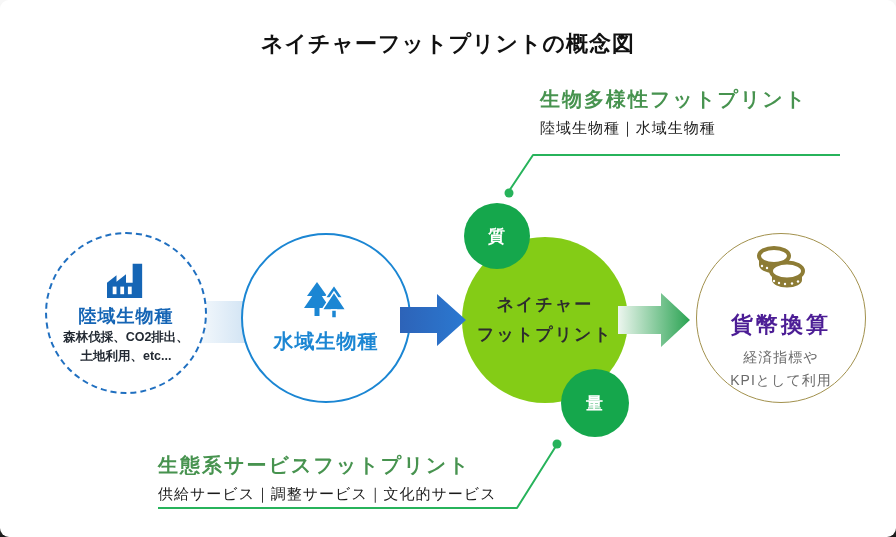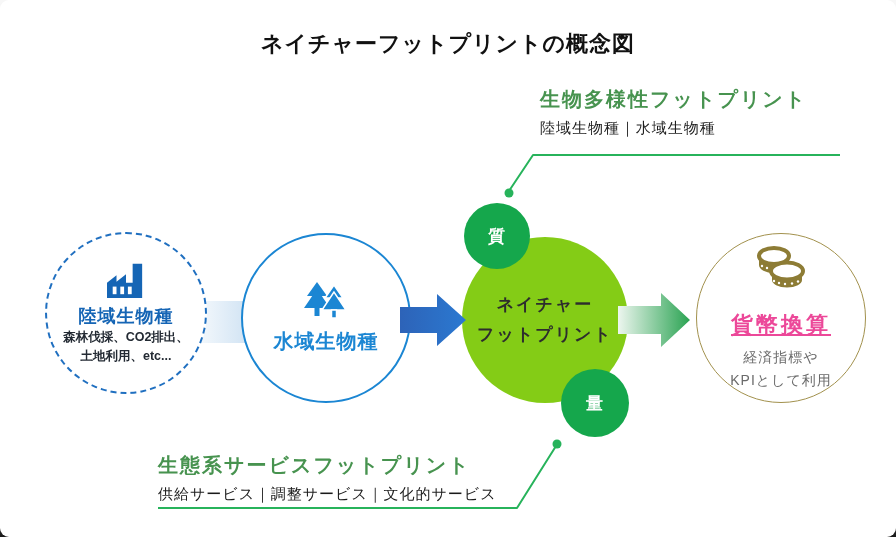--- a/index.html
+++ b/index.html
@@ -58,21 +58,21 @@
     background:#84cc16; border:none;
   }
   .node-nature .t {
     font-size:17px; line-height:1.75; font-weight:600; color:#2d2d2d; letter-spacing:2px;
   }
   .node-monetary {
     left:696px; top:233px; width:170px; height:170px;
     border:1.5px solid #a2914d;
   }
   .node-monetary .t {
-    font-size:22px; font-weight:bold; color:#ec4899; letter-spacing:3px; margin-top:19px;text-decoration:underline;
+    font-size:22px; font-weight:bold; color:#4c1d95; letter-spacing:3px; margin-top:19px;
   }
   .node-monetary .d {
     font-size:14px; line-height:1.6; color:#6a6a6a; letter-spacing:1px; margin-top:6px;text-align:center;
   }
   .badge {
     position:absolute; border-radius:50%; background:#15a74c;
     color:#fff; font-weight:bold; font-size:17px;
     display:flex; align-items:center; justify-content:center; z-index:4;
     letter-spacing:1px;
   }

